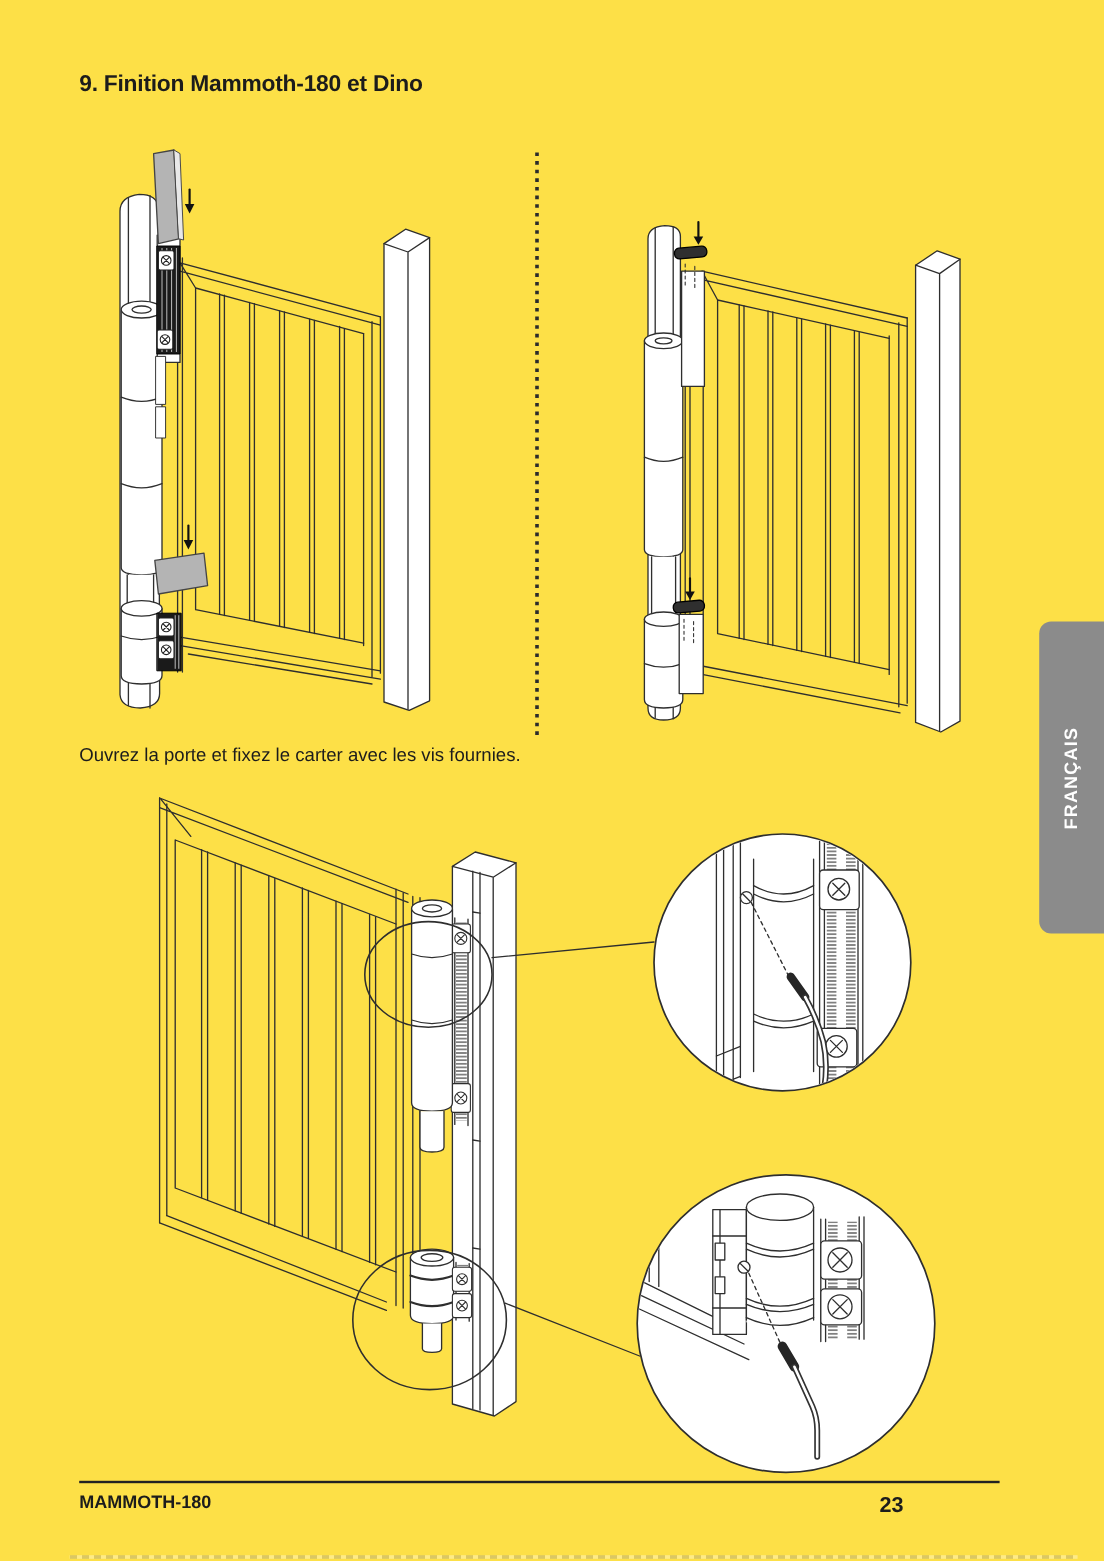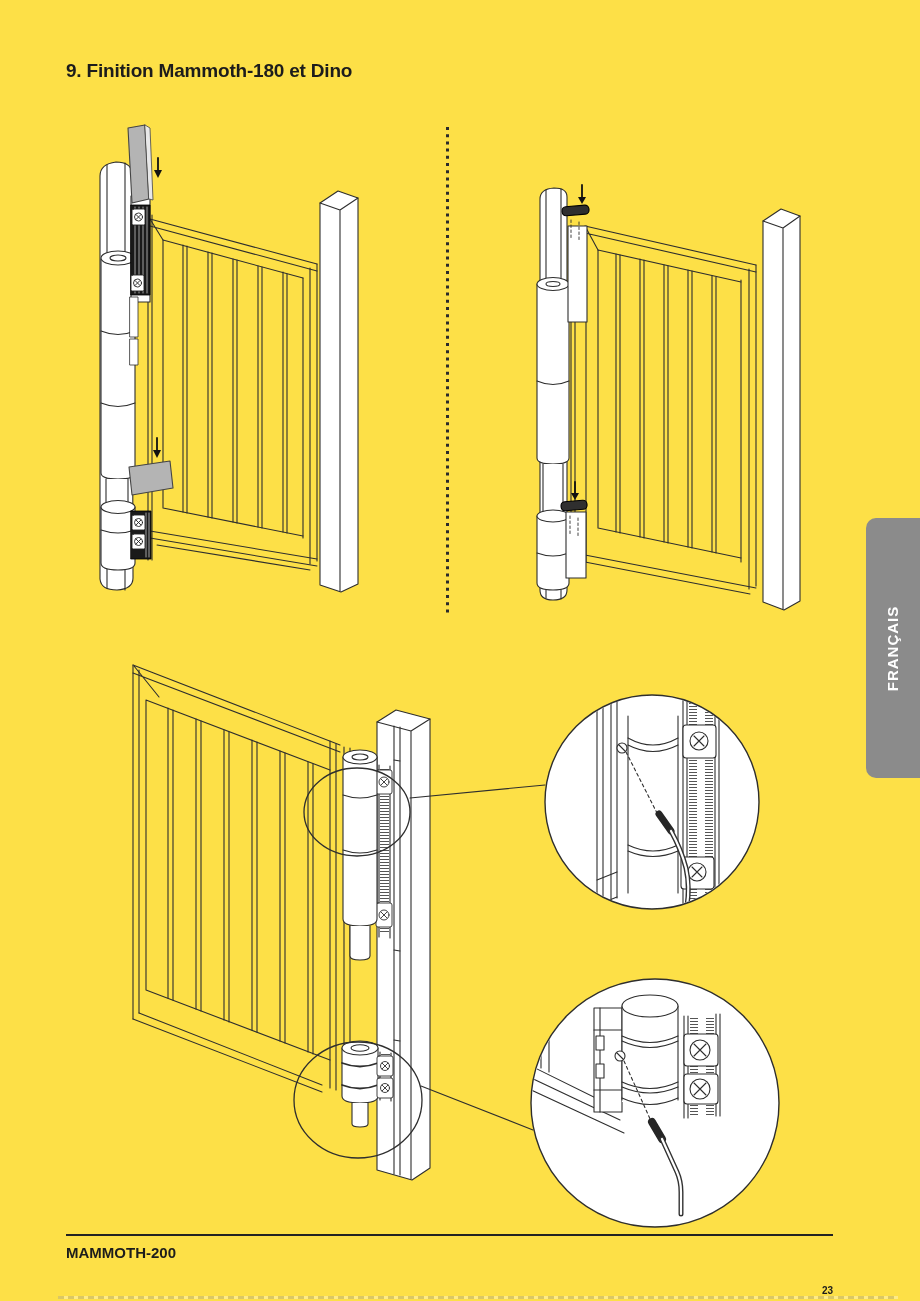--- a/index.html
+++ b/index.html
@@ -8,31 +8,32 @@
   .title{position:absolute;left:66px;top:60px;font-size:19px;font-weight:700;letter-spacing:-0.2px;}
   .instr1{position:absolute;left:66px;top:90px;font-size:15.5px;}
   .instr2{position:absolute;left:66px;top:621px;font-size:15.5px;}
   .artwork{position:absolute;left:0;top:0;}
   .lang-tab{position:absolute;left:866px;top:518px;width:54px;height:260px;background:#8b8b8b;
             border-radius:10px 0 0 10px;display:flex;align-items:center;justify-content:center;}
   .lang-tab span{transform:rotate(-90deg);white-space:nowrap;color:#ffffff;font-size:15px;
                  font-weight:700;letter-spacing:1px;}
   .footer-rule{position:absolute;left:66px;top:1234px;width:767px;height:2px;background:#222;}
   .footer-product{position:absolute;left:66px;top:1244px;font-size:15px;font-weight:700;}
-  .footer-page{position:absolute;left:733px;top:1244px;width:100px;text-align:right;
-               font-size:10px;font-weight:700;margin-top:41px;}
+  .footer-page{position:absolute;left:733px;top:1244px;width:100px;
+               font-size:18px;font-weight:700;}
   .bottom-artifact{position:absolute;left:58px;top:1296px;width:840px;height:3px;opacity:0.35;
       background:repeating-linear-gradient(to right,#9a9a9a 0 6px,#ffffff 6px 10px);}
 </style>
 </head>
 <body>
 
 <div class="page">
 
   <div class="title">9. Finition Mammoth-180 et Dino</div>
+  <div class="instr2">Ouvrez la porte et fixez le carter avec les vis fournies.</div>
 
   <svg class="artwork" width="920" height="1301" viewBox="0 0 920 1301" fill="none" stroke="#2e2e2e" stroke-width="1.1" stroke-linecap="round" stroke-linejoin="round">
     <defs>
       <pattern id="hatchH" width="8" height="3" patternUnits="userSpaceOnUse">
         <line x1="0" y1="1.5" x2="8" y2="1.5" stroke="#555" stroke-width="1"></line>
       </pattern>
       <clipPath id="c1">
           <circle cx="652" cy="802" r="106"></circle>
         </clipPath>
       <clipPath id="c2">
@@ -299,17 +300,17 @@
         </g>
       </g>
     </g>
   </svg>
 
   <div class="lang-tab">
     <span>FRANÇAIS</span>
   </div>
 
   <div class="footer-rule"></div>
-  <div class="footer-product">MAMMOTH-200</div>
+  <div class="footer-product">MAMMOTH-180</div>
   <div class="footer-page">23</div>
   <div class="bottom-artifact"></div>
 
 </div>
 
 </body></html>

